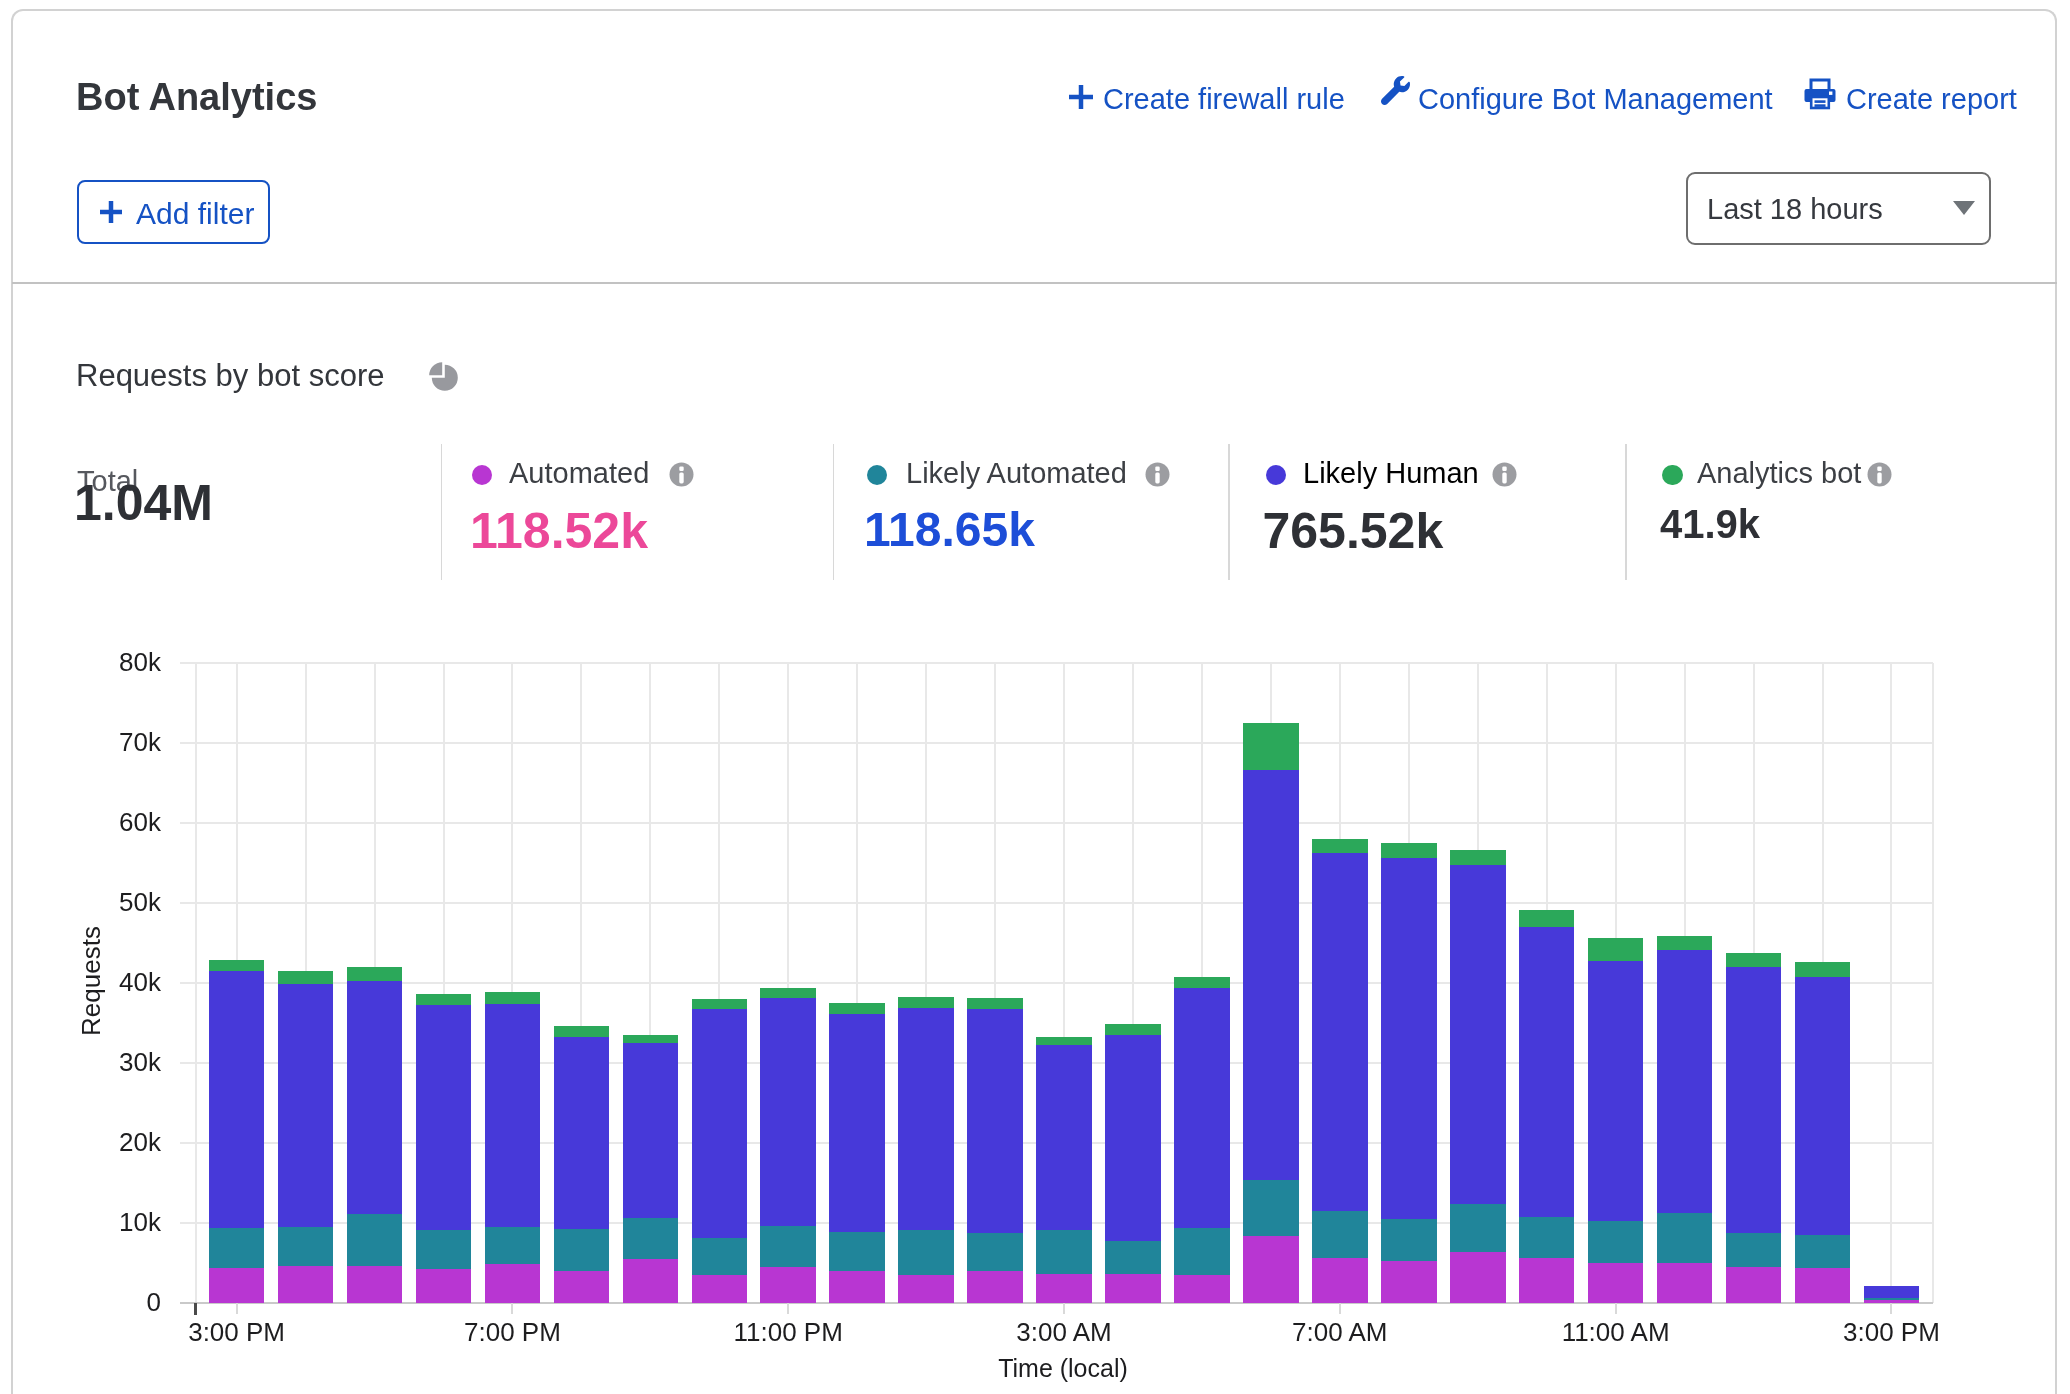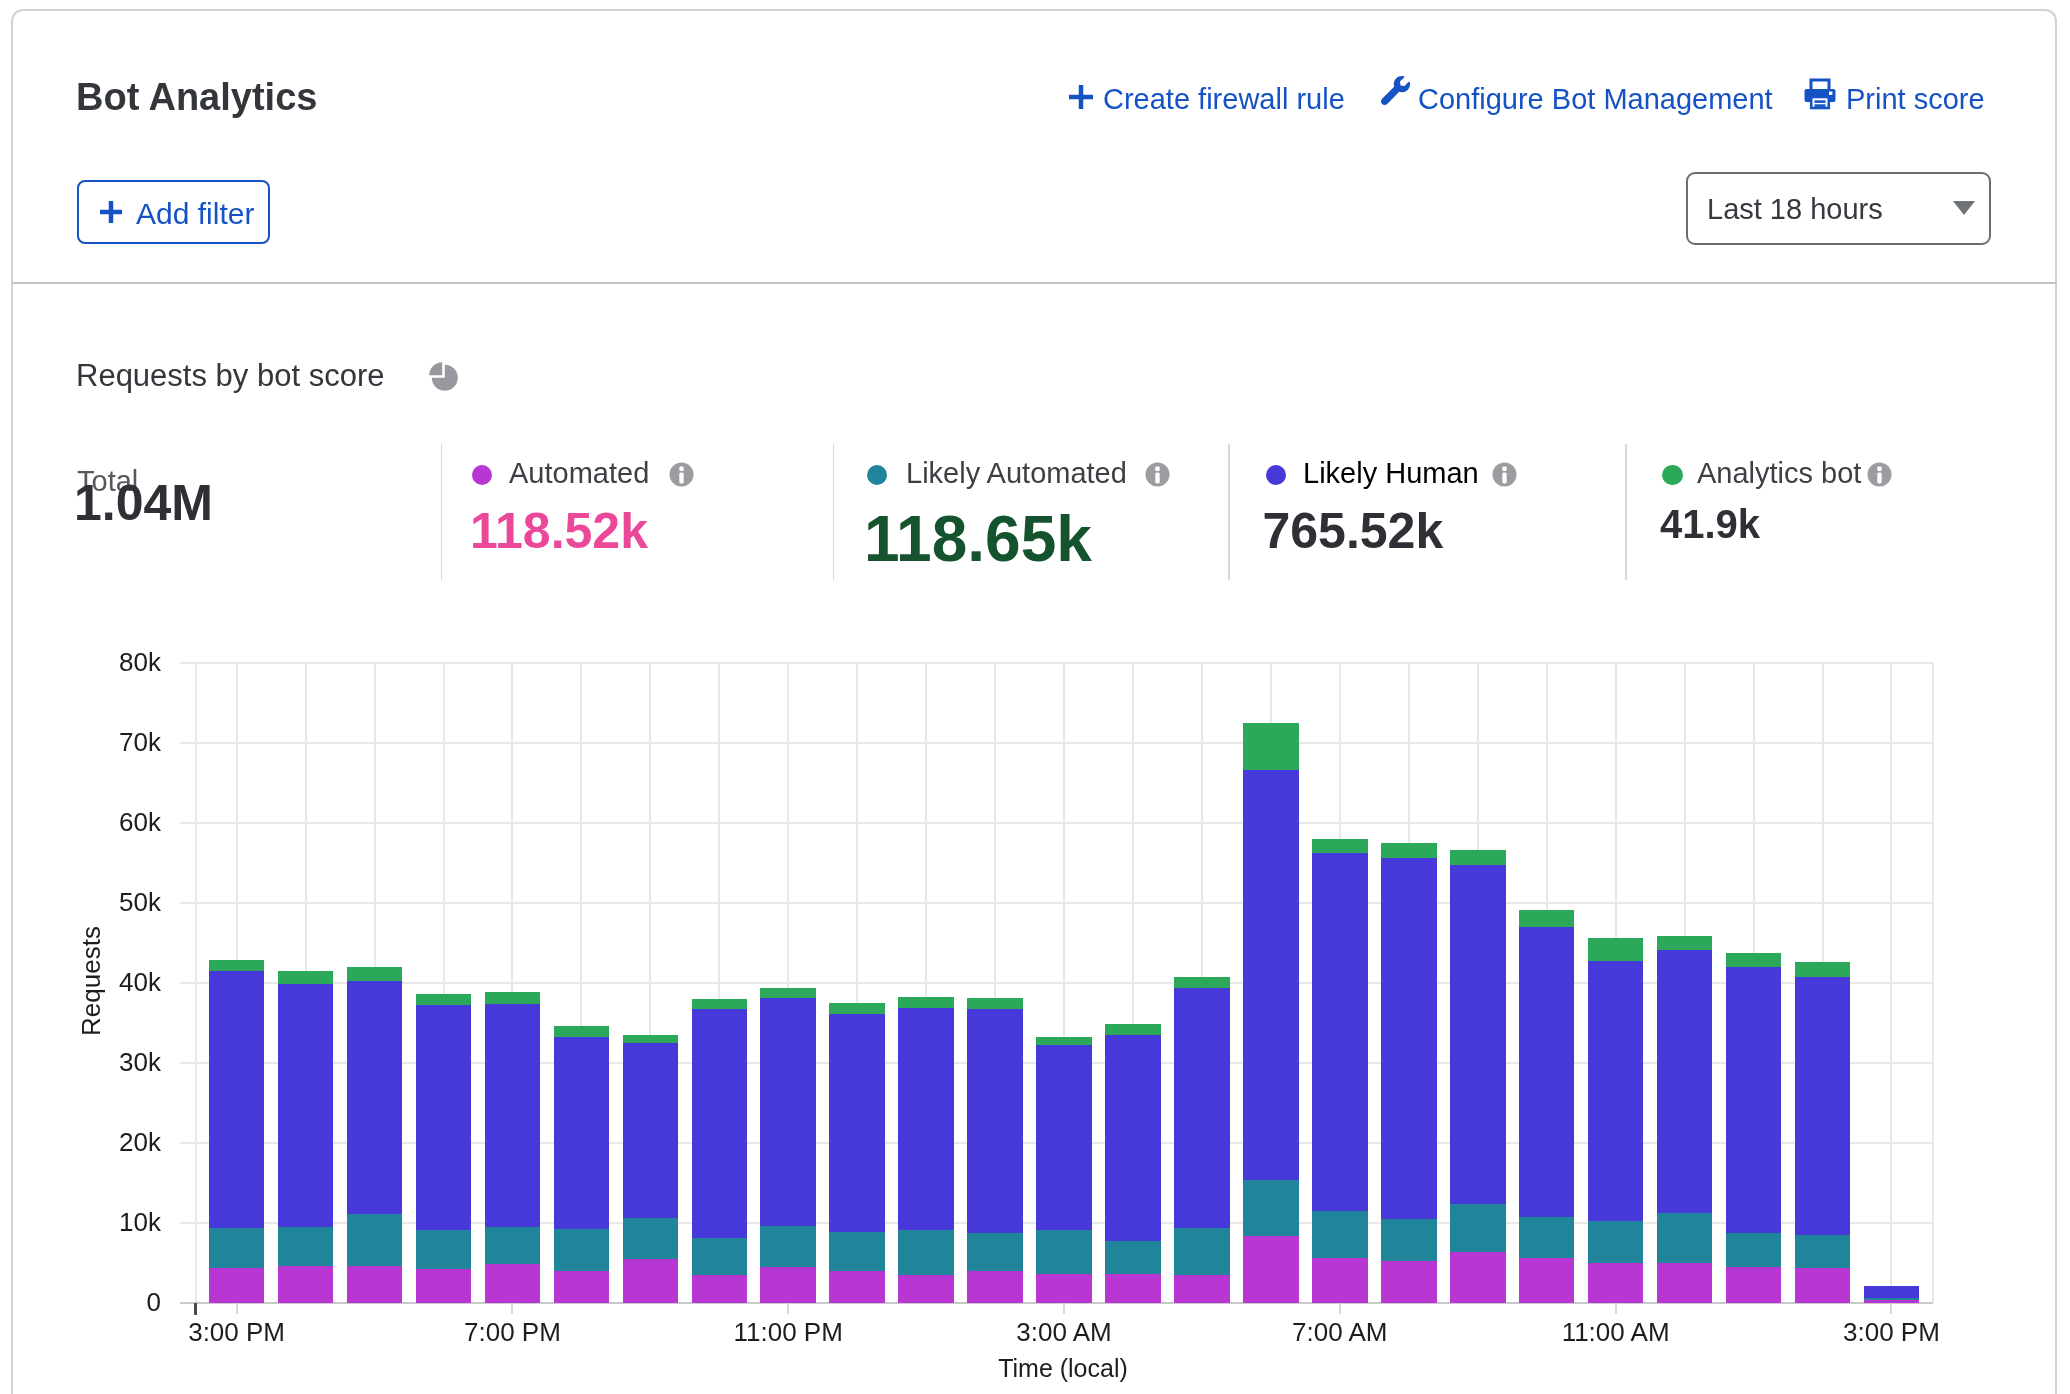--- a/index.html
+++ b/index.html
@@ -17,21 +17,21 @@
   </svg>
 <div class="abs" style="left:1418px;top:83px;font-size:29px;color:#1552c4">Configure Bot Management</div>
 <svg width="34" height="34" viewBox="0 0 34 34" style="position:absolute;left:1803px;top:76px">
     <rect x="8" y="4" width="18" height="12" fill="none" stroke="#1552c4" stroke-width="3"></rect>
     <rect x="1.5" y="13" width="31" height="13" rx="2" fill="#1552c4"></rect>
     <rect x="26" y="15.5" width="3.4" height="3.4" fill="#fff"></rect>
     <rect x="8.2" y="21" width="17.6" height="11" fill="#fff" stroke="#1552c4" stroke-width="2.6"></rect>
     <rect x="11.5" y="24.3" width="11" height="2.6" fill="#1552c4"></rect>
     <rect x="11.5" y="28.3" width="11" height="2.6" fill="#1552c4"></rect>
   </svg>
-<div class="abs" style="left:1846px;top:83px;font-size:29px;color:#1552c4">Print score</div>
+<div class="abs" style="left:1846px;top:83px;font-size:29px;color:#1552c4">Create report</div>
 <div class="abs" style="left:77px;top:180px;width:193px;height:64px;border:2.5px solid #1552c4;border-radius:8px"></div>
 <svg width="22" height="22" viewBox="0 0 22 22" style="position:absolute;left:99.5px;top:201.0px">
     <line x1="11.0" y1="0" x2="11.0" y2="22" stroke="#1552c4" stroke-width="4.5"></line>
     <line x1="0" y1="11.0" x2="22" y2="11.0" stroke="#1552c4" stroke-width="4.5"></line>
   </svg>
 <div class="abs" style="left:136px;top:197px;font-size:30px;color:#1552c4">Add filter</div>
 <div class="abs" style="left:1686px;top:172px;width:305px;height:73px;border:2px solid #6e6e6e;border-radius:9px"></div>
 <div class="abs" style="left:1707px;top:193px;font-size:29px;color:#36393f">Last 18 hours</div>
 <svg width="22" height="14" viewBox="0 0 22 14" style="position:absolute;left:1953px;top:201px">
     <path d="M0 0 H22 L11 14 Z" fill="#6e7378"></path>
@@ -55,21 +55,21 @@
     <rect x="10.3" y="10.4" width="4.4" height="11" rx="1.6" fill="#fff"></rect>
   </svg>
 <div class="abs" style="left:470px;top:502px;font-size:50px;font-weight:bold;color:#ec4899">118.52k</div>
 <span style="position:absolute;left:866.7px;top:464.5px;width:20.6px;height:20.6px;border-radius:50%;background:#20859a"></span>
 <div class="abs" style="left:906px;top:457px;font-size:29px;color:#3c3f44">Likely Automated</div>
 <svg width="25" height="25" viewBox="0 0 25 25" style="position:absolute;left:1145.0px;top:462.0px">
     <circle cx="12.5" cy="12.5" r="12" fill="#9c9da1"></circle>
     <rect x="10.3" y="4.6" width="4.4" height="4.4" rx="1.2" fill="#fff"></rect>
     <rect x="10.3" y="10.4" width="4.4" height="11" rx="1.6" fill="#fff"></rect>
   </svg>
-<div class="abs" style="left:864px;top:502px;font-size:64px;font-weight:bold;color:#14532d">118.65k</div>
+<div class="abs" style="left:864px;top:502px;font-size:48px;font-weight:bold;color:#1d4ed8">118.65k</div>
 <span style="position:absolute;left:1265.7px;top:464.5px;width:20.6px;height:20.6px;border-radius:50%;background:#4739d9"></span>
 <div class="abs" style="left:1303px;top:457px;font-size:29px;color:#000000">Likely Human</div>
 <svg width="25" height="25" viewBox="0 0 25 25" style="position:absolute;left:1491.5px;top:462.0px">
     <circle cx="12.5" cy="12.5" r="12" fill="#9c9da1"></circle>
     <rect x="10.3" y="4.6" width="4.4" height="4.4" rx="1.2" fill="#fff"></rect>
     <rect x="10.3" y="10.4" width="4.4" height="11" rx="1.6" fill="#fff"></rect>
   </svg>
 <div class="abs" style="left:1262.5px;top:502px;font-size:50px;font-weight:bold;color:#2e3035">765.52k</div>
 <span style="position:absolute;left:1662.2px;top:464.5px;width:20.6px;height:20.6px;border-radius:50%;background:#2ba85a"></span>
 <div class="abs" style="left:1697px;top:457px;font-size:29px;color:#3c3f44">Analytics bot</div>

